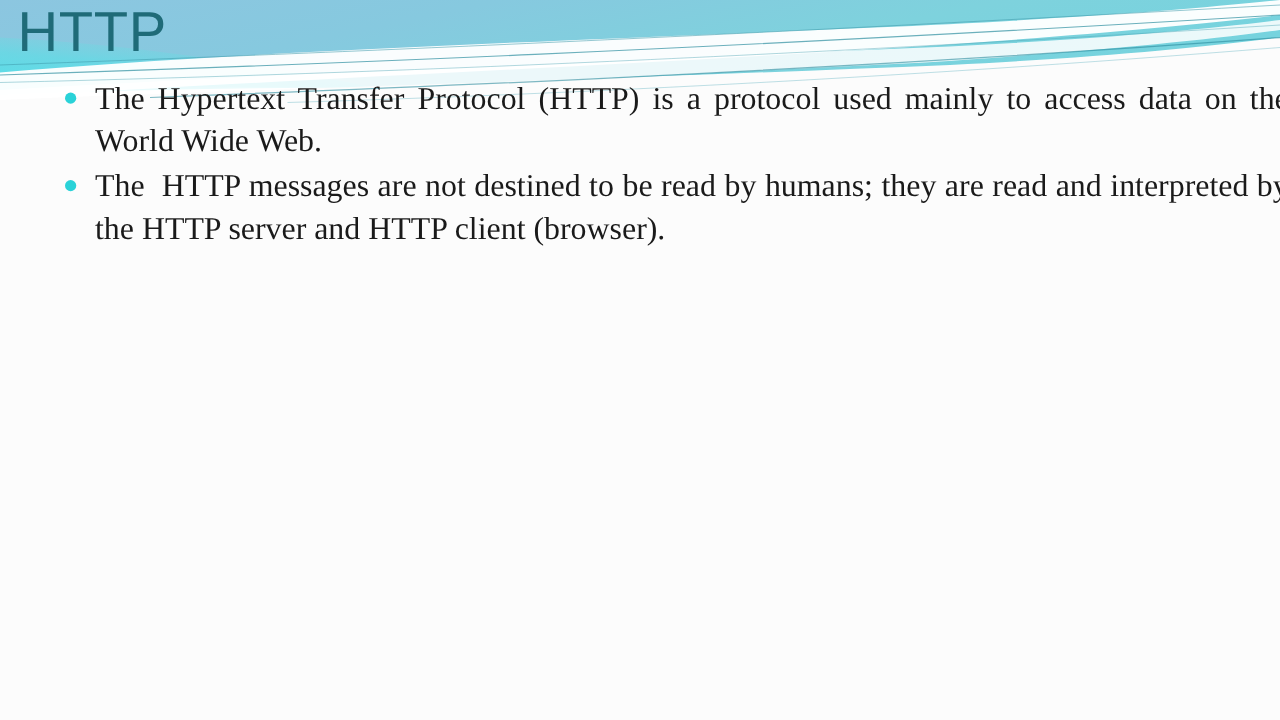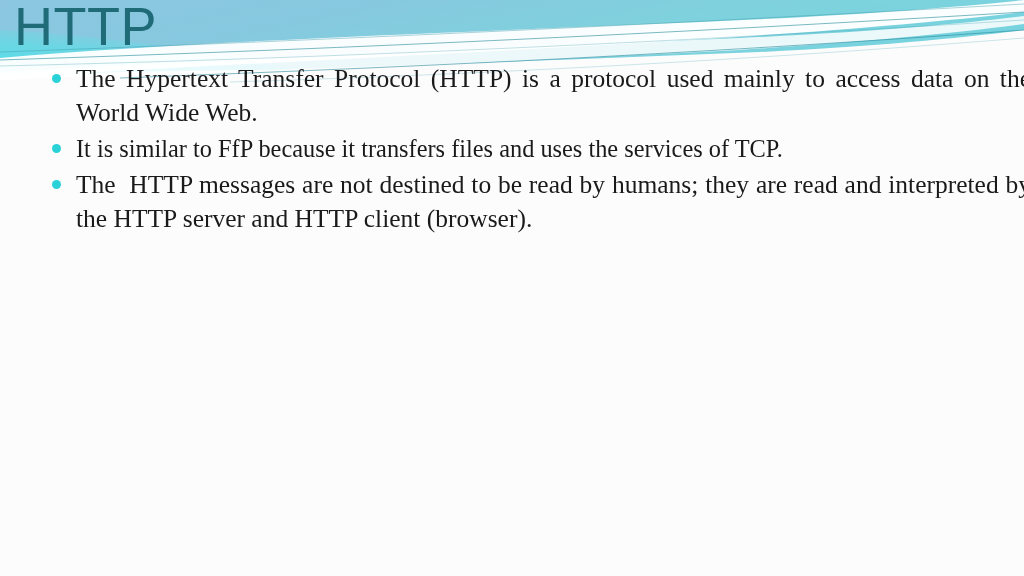--- a/index.html
+++ b/index.html
@@ -33,21 +33,21 @@
   #banner svg {
     display: block;
   }
 
   
   #slide-title {
     position: absolute;
     left: 14px;
     top: 4px;
     font-family: "Liberation Sans", sans-serif;
-    font-size: 54px;
+    font-size: 45px;
     line-height: 44px;
     font-weight: 400;
     color: #1f6b78;
     letter-spacing: 0.5px;
     white-space: nowrap;
   }
 
   
   #body {
     position: absolute;
@@ -143,24 +143,20 @@
   <div id="slide-title">HTTP</div>
 
   <div id="body">
 
     <div class="bullet-row justify">
       <span class="bullet-dot"></span>
       <span class="bullet-text">The Hypertext Transfer Protocol (HTTP) is a protocol used mainly to access data on the World Wide Web.</span>
     </div>
 
 
-    <div class="bullet-row single">
-      <span class="bullet-dot"></span>
-      <span class="bullet-text">It is similar to FfP because it transfers files and uses the services of TCP.</span>
-    </div>
 
     <div class="bullet-row justify">
       <span class="bullet-dot"></span>
       <span class="bullet-text">The  HTTP messages are not destined to be read by humans; they are read and interpreted by the HTTP server and HTTP client (browser).</span>
     </div>
 
 
   </div>
 
 </div>

